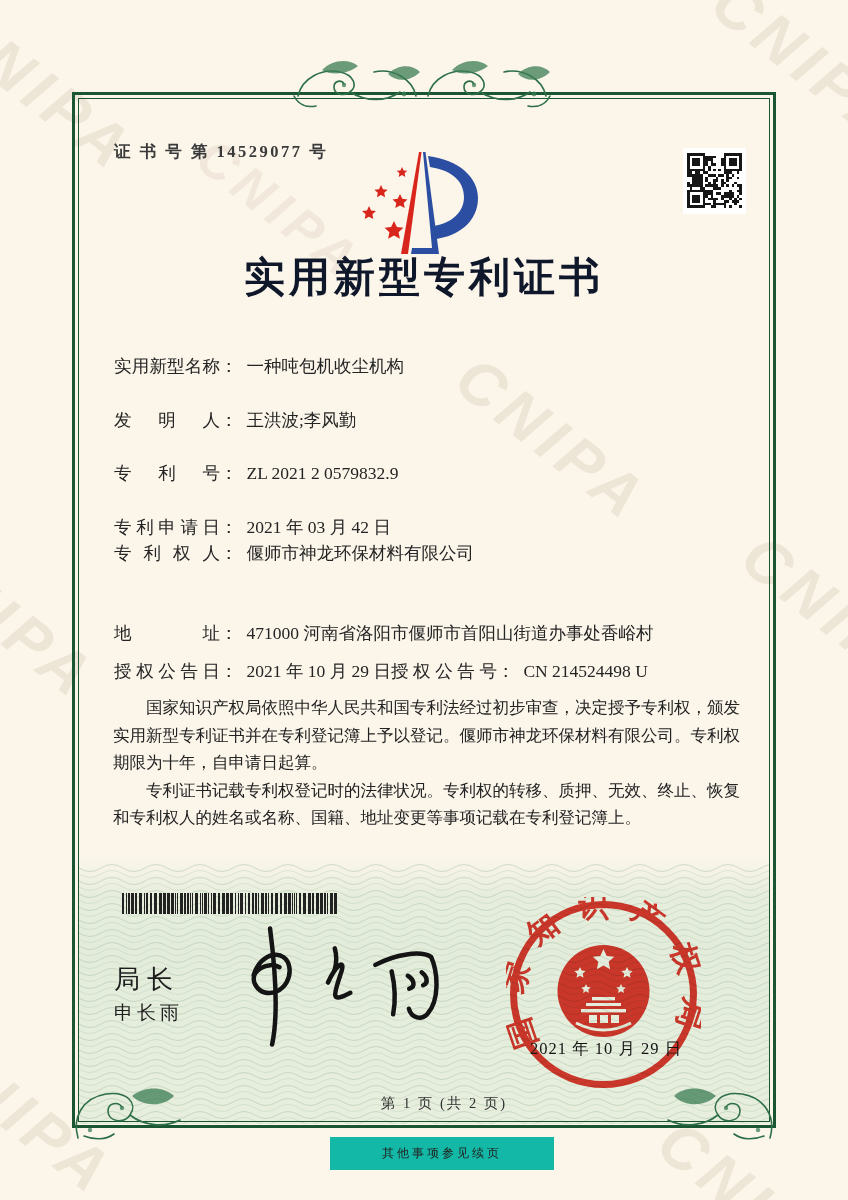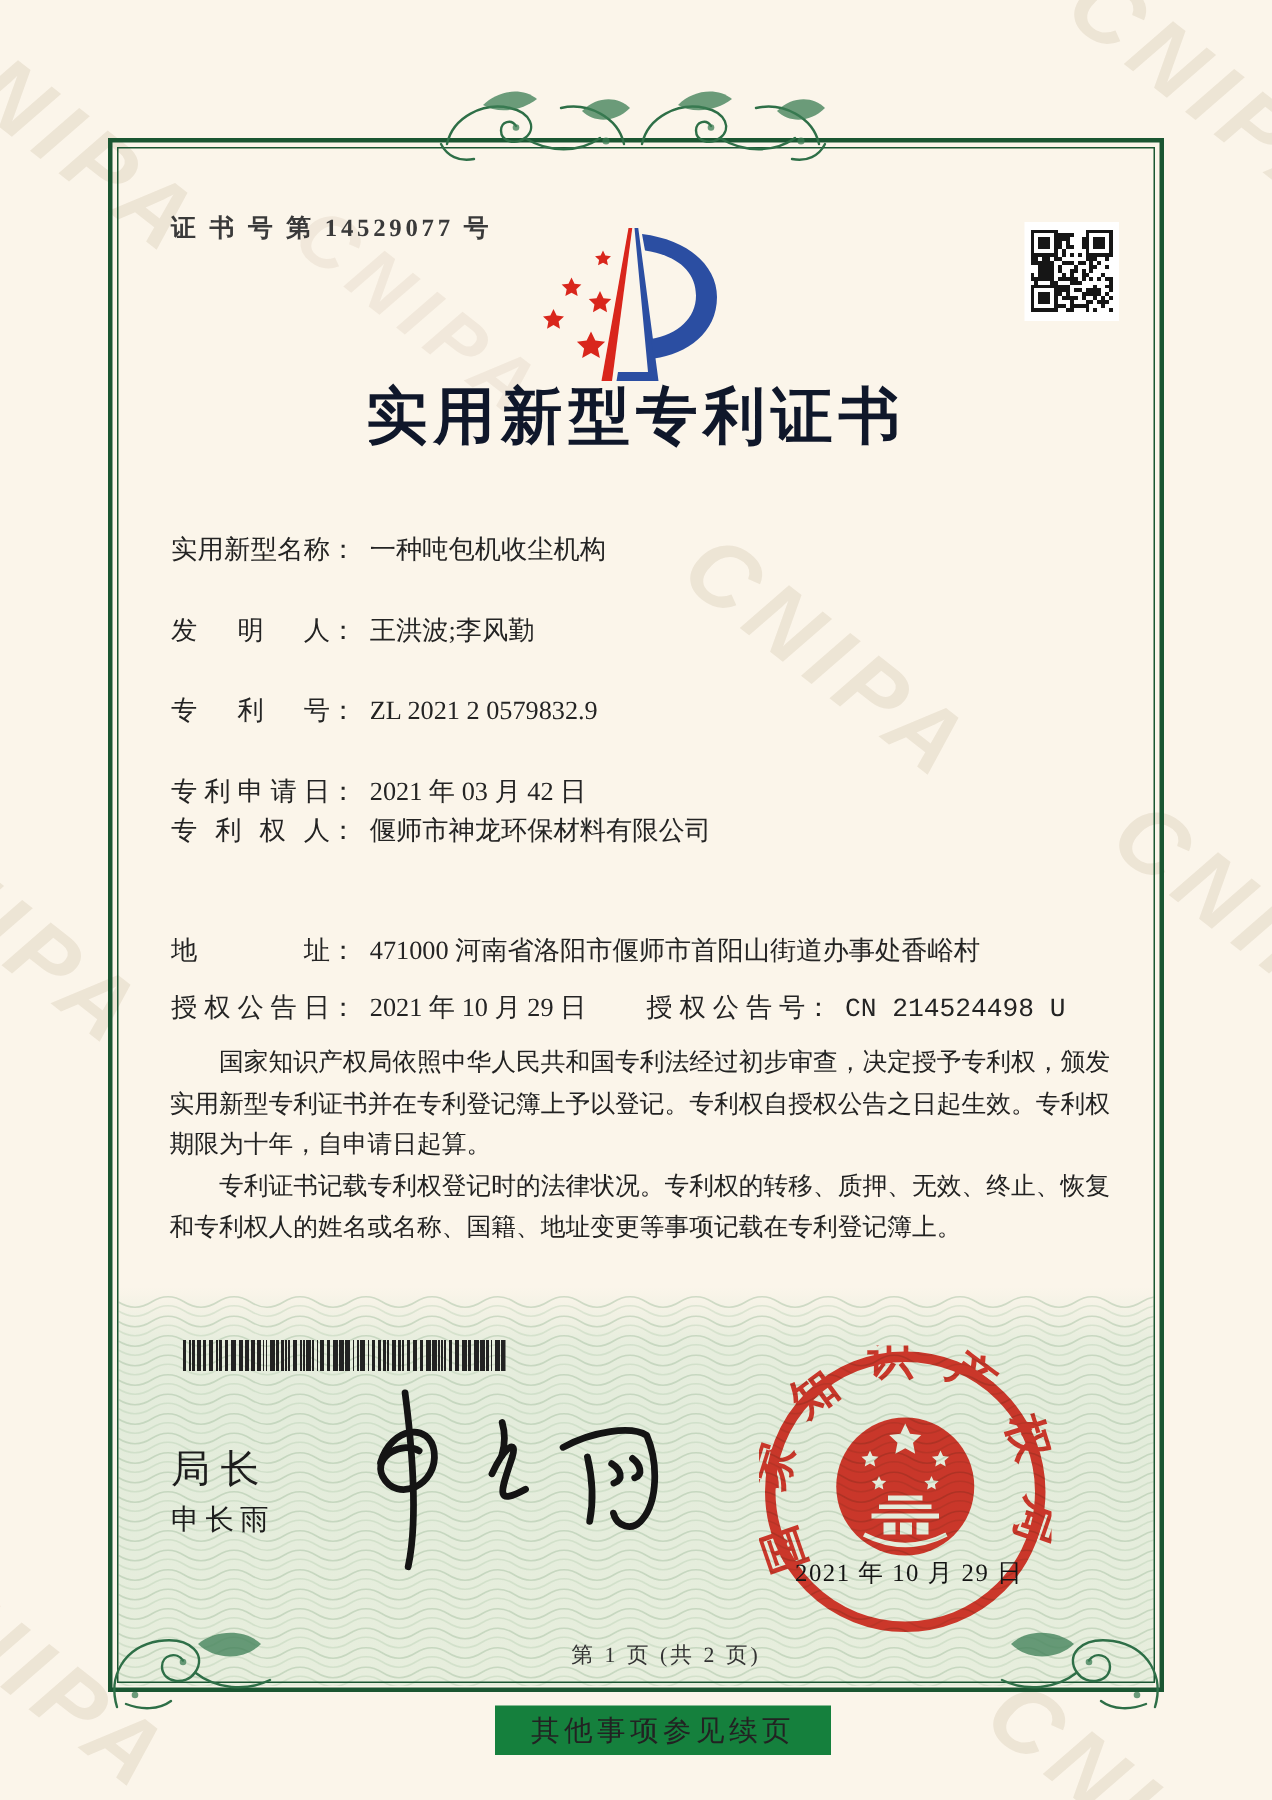--- a/index.html
+++ b/index.html
@@ -28,38 +28,38 @@
   
   .cert-no{position:absolute; left:114px; top:141px; font-size:16.5px; letter-spacing:2.5px; color:#3a3a3a;font-weight:bold;}
   .qr{position:absolute; left:683px; top:148px; width:63px; height:66px; background:#fff;}
   .logo{position:absolute; left:352px; top:136px; width:148px; height:126px;}
   .title{position:absolute; left:72px; top:250px; width:704px; text-align:center;
     font-size:41px; font-weight:700; letter-spacing:4px; color:#0f172a;}
   
   .frow{position:absolute; left:114px; font-size:17.5px; white-space:nowrap; color:#242424;}
   .flabel{display:inline-block; width:106px; text-align:justify; text-align-last:justify;}
   .fcolon{display:inline-block; margin-right:9px;}
-  .grant2{margin-left:40px;font-family:Liberation Mono, monospace;}
+  .grant2{}
   
   .bodytext{position:absolute; left:113px; top:694px; width:627px; font-size:16.5px;
     line-height:27.5px; text-align:justify; color:#222;}
   .bodytext p{margin:0; text-indent:2em;}
   
   .barcode{position:absolute; left:122px; top:893px; width:215px; height:21px;}
   .director-title{position:absolute; left:114px; top:962px; font-size:26px; letter-spacing:7px; color:#1d1d1d;}
   .director-name{position:absolute; left:114px; top:1000px; font-size:19px; letter-spacing:4px; color:#1d1d1d;text-align:center;}
   .signature{position:absolute; left:224px; top:918px; width:240px; height:130px; transform:rotate(-2deg);}
   .seal{position:absolute; left:506px; top:897px; width:195px; height:195px; opacity:.95; mix-blend-mode:multiply;}
   .seal-date{position:absolute; left:530px; top:1038px; width:145px; font-size:16.5px;
     letter-spacing:1px; color:#141414; white-space:nowrap;}
   .page-num{position:absolute; left:72px; top:1094px; width:704px; text-align:center;
     font-size:14.5px; letter-spacing:2px; color:#333;margin-left:20px;}
   .cont-note{position:absolute; left:330px; top:1137px; width:224px; height:33px;
-    background:#15803d; display:flex; align-items:center; justify-content:center;
-    font-size:19px; letter-spacing:3px; color:#222;}
+    background:#14b8a6; display:flex; align-items:center; justify-content:center;
+    font-size:12px; letter-spacing:3px; color:#222;}
   .orn{position:absolute; pointer-events:none;}
   .orn-top{left:292px; top:60px; width:262px; height:54px;}
   .orn-bl{left:70px; top:1084px; width:118px; height:58px;}
   .orn-br{left:660px; top:1084px; width:118px; height:58px; transform:scaleX(-1);}
 </style>
 </head>
 <body>
 
 <div class="page">
 
@@ -447,21 +447,21 @@
     <span class="flabel">专 利 权 人</span><span class="fcolon">：</span><span>偃师市神龙环保材料有限公司</span>
   </div>
   <div class="frow" style="top:621px">
     <span class="flabel">地 址</span><span class="fcolon">：</span><span>471000  河南省洛阳市偃师市首阳山街道办事处香峪村</span>
   </div>
   <div class="frow" style="top:659px">
     <span class="flabel">授权公告日</span><span class="fcolon">：</span><span>2021 年 10 月 29 日</span><span class="grant2"><span class="flabel">授权公告号</span><span class="fcolon">：</span><span>CN 214524498 U</span></span>
   </div>
 
   <div class="bodytext">
-    <p>国家知识产权局依照中华人民共和国专利法经过初步审查，决定授予专利权，颁发实用新型专利证书并在专利登记簿上予以登记。专利权自授权公告之日起生效。专利权期限为十年，自申请日起算。</p>
+    <p>国家知识产权局依照中华人民共和国专利法经过初步审查，决定授予专利权，颁发实用新型专利证书并在专利登记簿上予以登记。偃师市神龙环保材料有限公司。专利权期限为十年，自申请日起算。</p>
     <p>专利证书记载专利权登记时的法律状况。专利权的转移、质押、无效、终止、恢复和专利权人的姓名或名称、国籍、地址变更等事项记载在专利登记簿上。</p>
   </div>
 
   <svg class="barcode" id="barcode" viewBox="0 0 215 21" preserveAspectRatio="none" shape-rendering="crispEdges">
       <rect x="0" y="0" width="2" height="21" fill="#222"></rect>
       <rect x="4" y="0" width="1" height="21" fill="#222"></rect>
       <rect x="6" y="0" width="2" height="21" fill="#222"></rect>
       <rect x="9" y="0" width="3" height="21" fill="#222"></rect>
       <rect x="13" y="0" width="2" height="21" fill="#222"></rect>
       <rect x="17" y="0" width="3" height="21" fill="#222"></rect>

